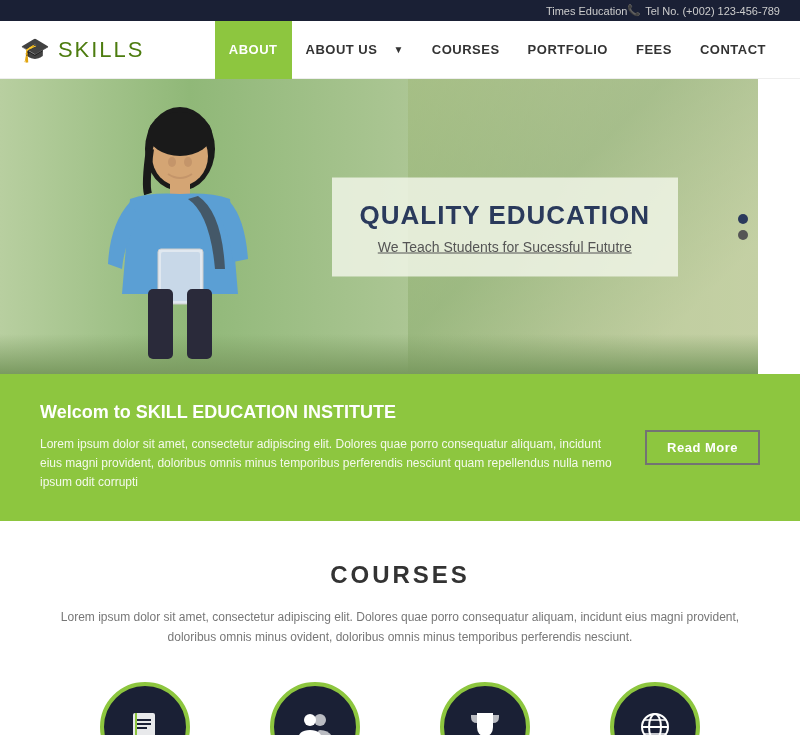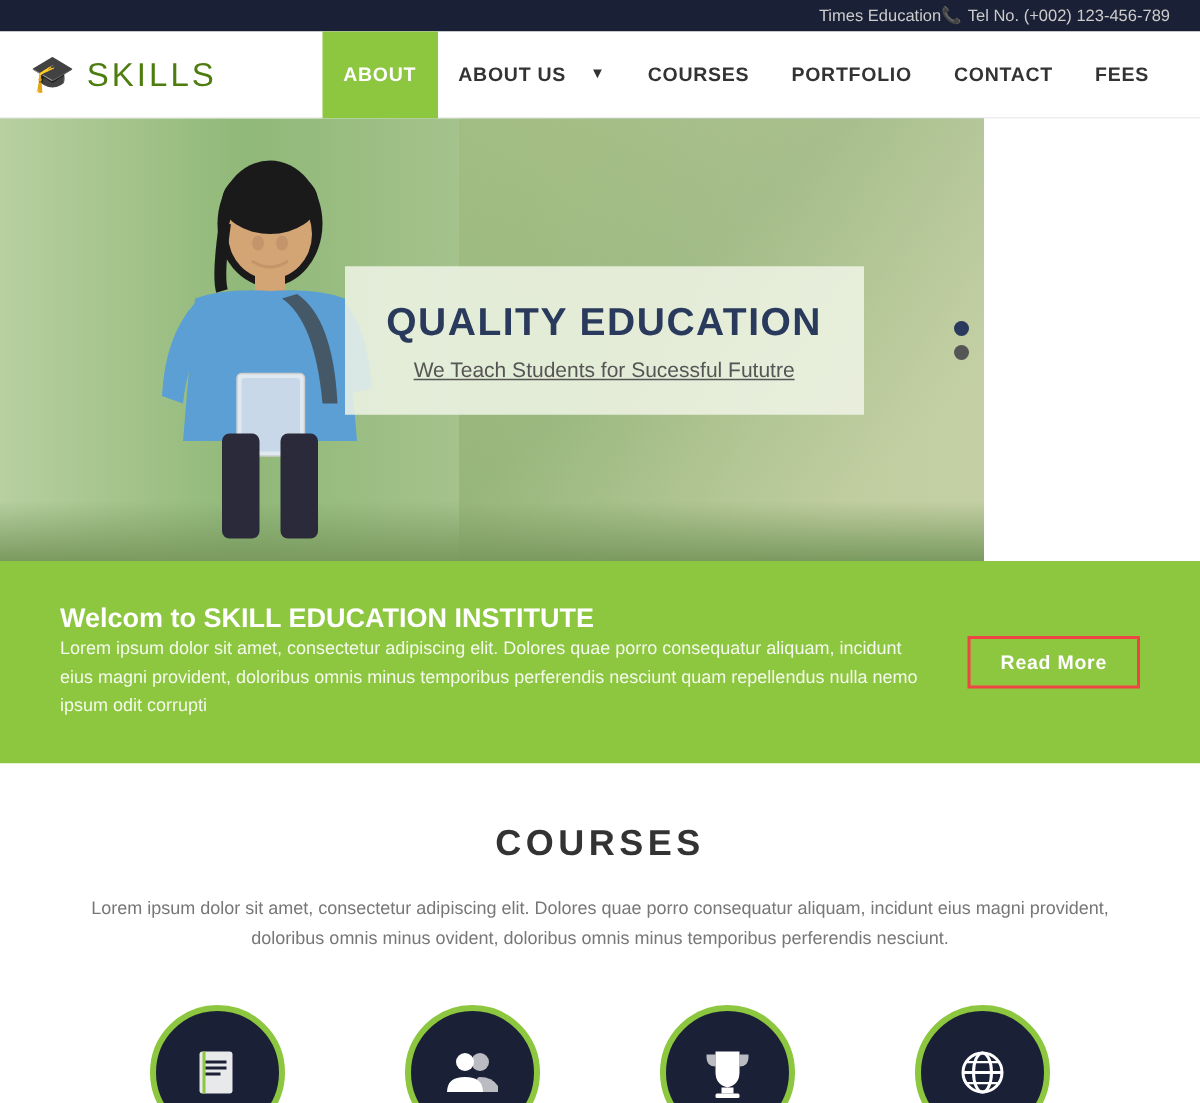--- a/index.html
+++ b/index.html
@@ -41,21 +41,21 @@
       font-weight: 600;
       letter-spacing: 0.5px;
       height: 100%;
     }
     nav a.active { background: #8dc63f; color: #fff; }
     .nav-item-dropdown { display: flex; align-items: center; gap: 16px; }
 
     
     .hero {
       position: relative;
-      width: 656px;
+      width: 758px;
       height: 295px;
       overflow: hidden;
       background: linear-gradient(135deg, #a8c8a0 0%, #c5d8b0 20%, #8ab890 40%, #6a9e7a 60%, #b8c890 80%, #d0d8b0 100%);
     }
 
     .hero-content {
       position: absolute;
       right: 80px;
       top: 50%;
       transform: translateY(-50%);
@@ -97,24 +97,24 @@
     
     .green-section {
       background: #8dc63f;
       padding: 28px 40px;
       display: flex;
       align-items: center;
       justify-content: space-between;
       gap: 20px;
     }
     .green-content { flex: 1; color: #fff; }
-    .green-title { font-size: 18px; font-weight: 700; margin-bottom: 0; }
+    .green-title { font-size: 18px; font-weight: 700; margin-bottom: 12px; }
     .green-text { font-size: 12px; line-height: 1.6; color: rgba(255,255,255,0.9); }
     .read-more-btn {
-      border: 2px solid #ef4444;
+      border: 2px solid #737373;
       color: #fff;
       background: transparent;
       padding: 8px 20px;
       font-size: 13px;
       cursor: pointer;
       white-space: nowrap;
       font-weight: 600;
       letter-spacing: 0.5px;
     }
 
@@ -181,22 +181,22 @@
   <nav>
     <a href="#" class="active">ABOUT</a>
     <a href="#">
       <span class="nav-item-dropdown">
         <span>ABOUT US</span>
         <span style="font-size:10px;">▼</span>
       </span>
     </a>
     <a href="#">COURSES</a>
     <a href="#">PORTFOLIO</a>
+    <a href="#">FEES</a>
     <a href="#">CONTACT</a>
-    <a href="#">FEES</a>
   </nav>
 </div>
 
 <div class="hero">
 
   <div style="position:absolute;inset:0;background:linear-gradient(to right, #b8cfa0 0%, #90b878 25%, #a8c490 50%, #c0cfa8 75%, #d0d8b8 100%);"></div>
 
   <div style="position:absolute;right:0;top:0;width:350px;height:295px;background:linear-gradient(135deg,#a0b878 0%,#88aa6a 40%,#b8c890 80%);opacity:0.5;"></div>
 
   <div style="position:absolute;bottom:0;left:0;right:0;height:40px;background:linear-gradient(to top,#7a9a60,transparent);"></div>

